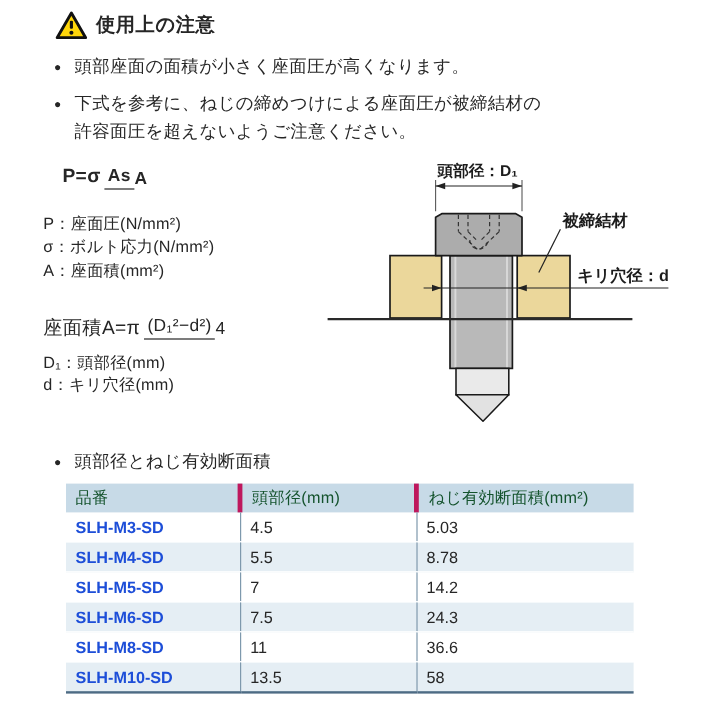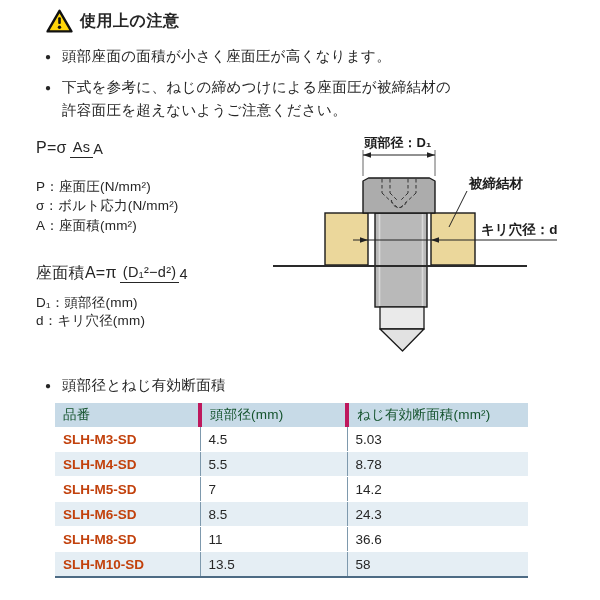--- a/index.html
+++ b/index.html
@@ -12,21 +12,21 @@
   .notice-header { position:absolute; left:46px; top:9px; display:flex; align-items:center; gap:7px; }
   .notice-title { font-size:16px; font-weight:bold; letter-spacing:.5px; }
   
   .bullets { position:absolute; left:45px; top:45px; width:500px; }
   .bullet-item { display:flex; font-size:14.5px; line-height:23px; }
   .bullet-item + .bullet-item { margin-top:8px; }
   .bullet-marker { width:17px; font-size:10px; line-height:23px; flex:0 0 17px; }
   .bullet-lines { letter-spacing:.3px; }
   
   .formula { position:absolute; display:flex; align-items:center; font-size:16px; letter-spacing:.3px; }
-  .formula-1 { left:36px; top:139px; }
+  .formula-1 { left:52px; top:139px;font-weight:bold; }
   .formula-2 { left:36px; top:263px; }
   .frac { display:inline-flex; align-items:center; font-size:14.5px; line-height:1.15; margin-left:3px; }
   .frac .num { border-bottom:1.5px solid #262626; padding:0 3px 1px; }
   .frac .den { padding-top:1px; }
   .legend { position:absolute; font-size:13.5px; letter-spacing:.2px; }
   .legend-1 { left:36px; top:177px; line-height:19.4px; }
   .legend-2 { left:36px; top:294px; line-height:17.5px; }
   
   .diagram { position:absolute; left:270px; top:130px; }
   .dia-label { font-weight:bold; fill:#1c1c1c; }
@@ -35,21 +35,21 @@
   .spec-table { position:absolute; left:55px; top:403px; border-collapse:collapse; table-layout:fixed; width:473px; font-size:13.5px; }
   .spec-table th {
     background:#C7DAE7; font-weight:normal; text-align:left; height:24px;
     padding:0 0 0 8px; color:#14532d; letter-spacing:.2px;
   }
   .spec-table th + th { border-left:4px solid #be185d; }
   .spec-table td { height:24px; padding:0 0 0 8px; border-bottom:1px solid #ffffff; }
   .spec-table td + td { border-left:1px solid #7E99AD; }
   .spec-table tr.alt td { background:#E5EEF4; }
   .spec-table tr.last td { border-bottom:2px solid #4D6B84; }
-  .part-no { font-weight:bold; color:#c2410c;margin-left:32px; }
+  .part-no { font-weight:bold; color:#1d4ed8;margin-left:32px; }
   .col-part { width:145px; } .col-dia { width:147px; } .col-area { width:181px; }
 </style>
 </head>
 <body>
 
 <div class="notice-header">
   <svg width="27" height="24" viewBox="0 0 27 24">
     <path d="M13.5 1.8 L25.4 22.4 L1.6 22.4 Z" fill="#FFD60A" stroke="#111111" stroke-width="2.4" stroke-linejoin="round"></path>
     <rect x="12.2" y="8.2" width="2.6" height="6.8" rx="1" fill="#111111"></rect>
     <circle cx="13.5" cy="18.3" r="1.7" fill="#111111"></circle>
@@ -178,21 +178,21 @@
       <td>5.5</td>
       <td>8.78</td>
     </tr>
     <tr>
       <td class="part-no">SLH-M5-SD</td>
       <td>7</td>
       <td>14.2</td>
     </tr>
     <tr class="alt">
       <td class="part-no">SLH-M6-SD</td>
-      <td>8.5</td>
+      <td>7.5</td>
       <td>24.3</td>
     </tr>
     <tr>
       <td class="part-no">SLH-M8-SD</td>
       <td>11</td>
       <td>36.6</td>
     </tr>
     <tr class="alt last">
       <td class="part-no">SLH-M10-SD</td>
       <td>13.5</td>

